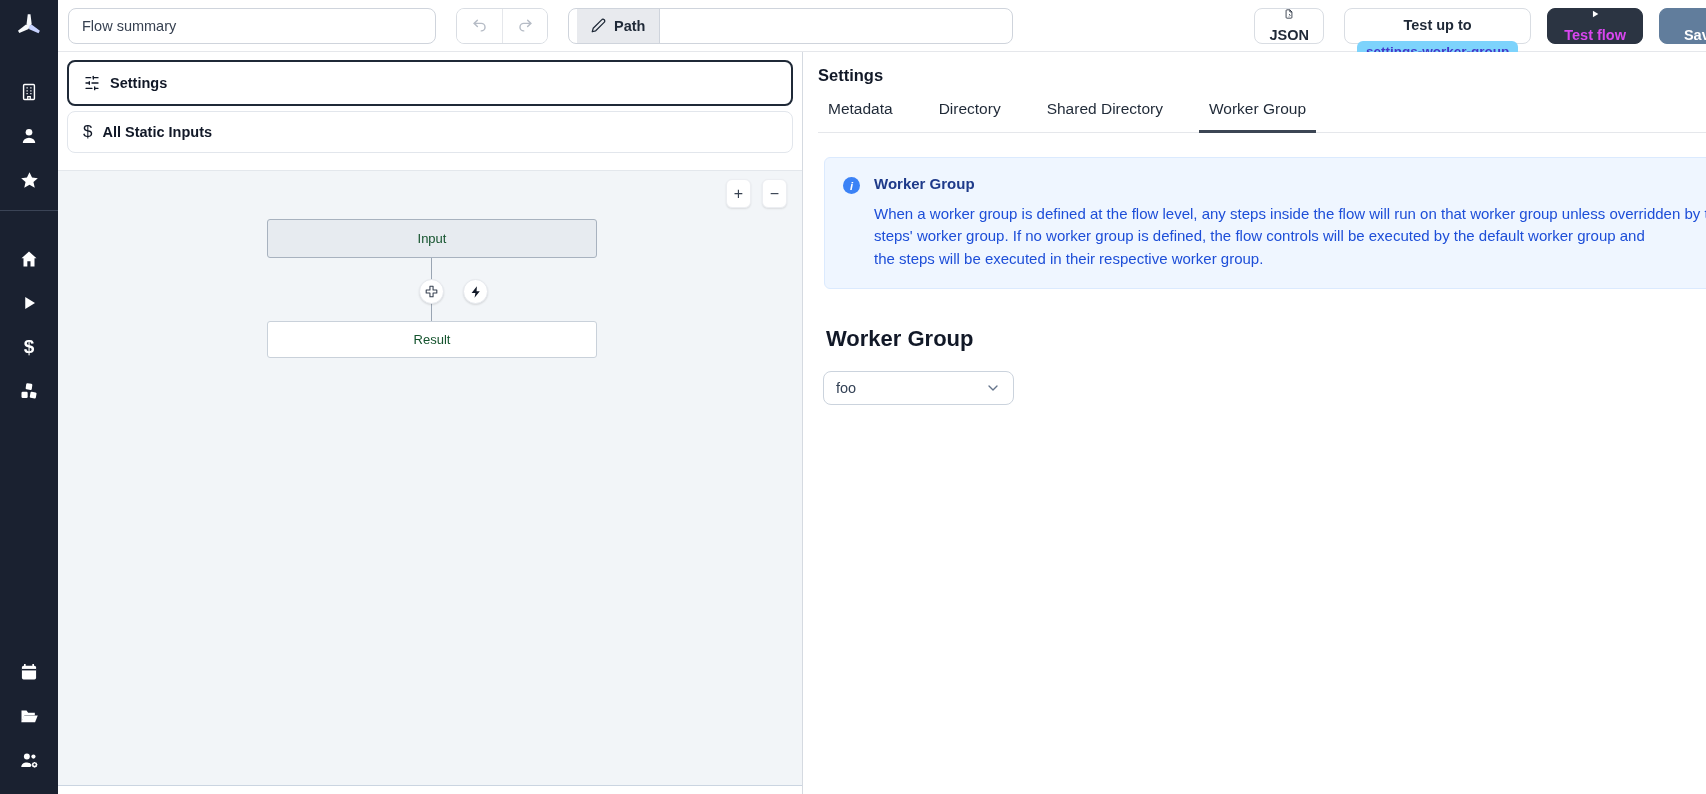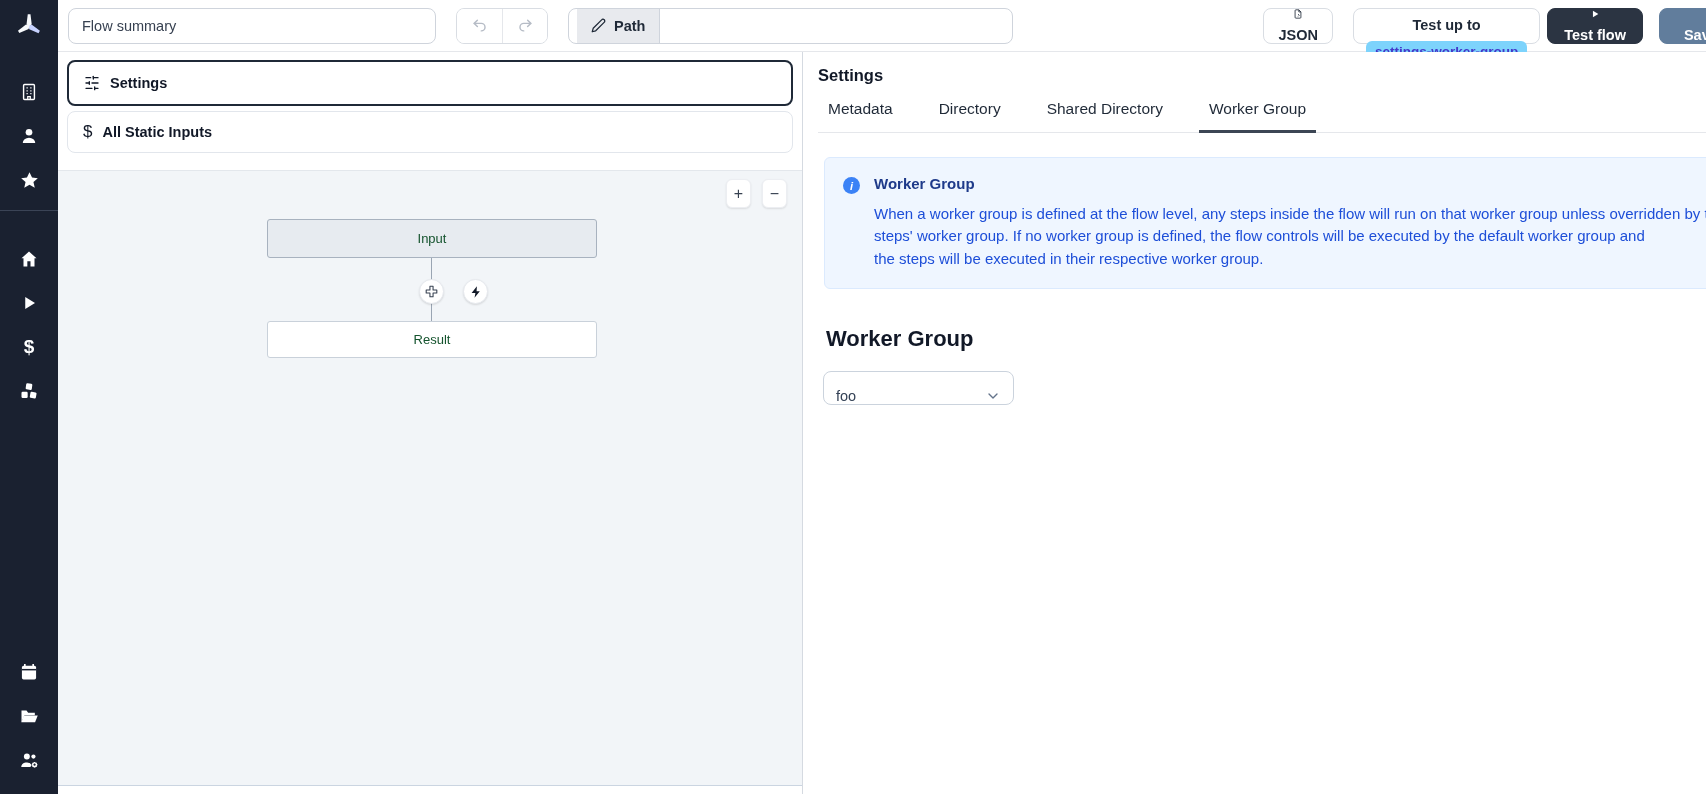--- a/index.html
+++ b/index.html
@@ -35,21 +35,21 @@
     border-right:1px solid #cfd4dc; font-size:14.5px; font-weight:700; color:#1f2937; }
   .path-value { flex:1; display:flex; align-items:center; padding:0 14px; background:#fff;
     font-family:"Liberation Mono","DejaVu Sans Mono",monospace; font-size:14px; color:#374151; }
   .tb-spacer { flex:1 1 auto; min-width:10px; }
   .btn { height:36px; display:flex; align-items:center; gap:8px; border-radius:8px;
     padding:0 14px; font-size:14.5px; font-weight:700; cursor:pointer; border:1px solid #d9dde3;
     background:#fff; color:#1f2937; font-family:"Liberation Sans",sans-serif;flex-direction:column; }
   .btn-testupto { margin-left:20px; padding:0 12px; }
   .badge { background:#7dd3fc; color:#4338ca; font-size:13.5px; font-weight:700;
     border-radius:6px; padding:3px 9px; white-space:nowrap; }
-  .btn-dark { margin-left:7px; background:#2b3442; border-color:#2b3442; color:#ffffff; padding:0 16px; }
+  .btn-dark { margin-left:16px; background:#2b3442; border-color:#2b3442; color:#d946ef; padding:0 16px; }
   .btn-save { margin-left:16px; background:#617d9c; border-color:#617d9c; color:#fff; width:120px; }
 
   
   .left-panel { position:absolute; left:58px; top:52px; width:745px; height:742px;
     background:#fff; border-right:1px solid #d5dae1; display:flex; flex-direction:column; }
   .flow-header { height:118px; padding:8px 9px; background:#fff; }
   .settings-box { height:46px; border:2px solid #1f2937; border-radius:8px; background:#fff;
     display:flex; align-items:center; gap:10px; padding-left:15px; margin-bottom:5px; cursor:pointer; }
   .settings-box span, .inputs-box span { font-size:14.5px; font-weight:700; color:#111827; }
   .inputs-box { height:42px; border:1px solid #e2e6ec; border-radius:8px; background:#fff;
@@ -80,21 +80,21 @@
   .tab.active { border-bottom:3px solid #3c4654; margin-bottom:-1px; }
   .info-box { margin:24px 0 0 6px; width:1056px; background:#eff6ff; border:1px solid #dbeafe;
     border-radius:6px; padding:17px 18px 18px 18px; display:flex; gap:14px; }
   .info-icon { width:17px; height:17px; border-radius:50%; background:#3b82f6; color:#fff;
     font-size:11px; font-weight:700; display:flex; align-items:center; justify-content:center;
     margin-top:2px; flex-shrink:0; font-style:italic; }
   .info-title { font-size:15px; font-weight:700; color:#1e3a8a; margin-bottom:11px; }
   .info-line { font-size:15px; color:#1d4ed8; line-height:22.3px; white-space:nowrap; }
   .section-title { font-size:22px; font-weight:700; color:#111827; margin:37px 0 0 8px; }
   .wg-select { margin:19px 0 0 5px; width:191px; height:34px; border:1px solid #cbd3dd;
-    border-radius:8px; background:#fff; display:flex; align-items:flex-end;
+    border-radius:8px; background:#fff; display:flex; align-items:center;
     justify-content:space-between; padding:0 12px; font-size:14.5px; color:#334155; cursor:pointer; }
 
   svg { display:block; }
 </style>
 </head>
 <body>
 
 <nav class="sidebar">
   <div class="logo">
     <svg width="30" height="30" viewBox="0 0 24 24">

